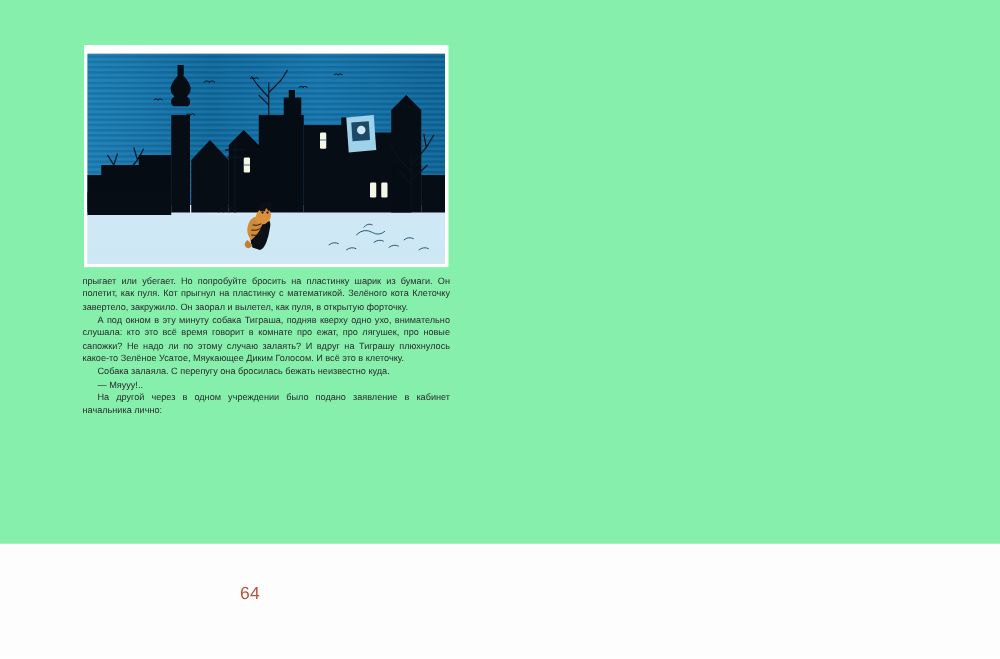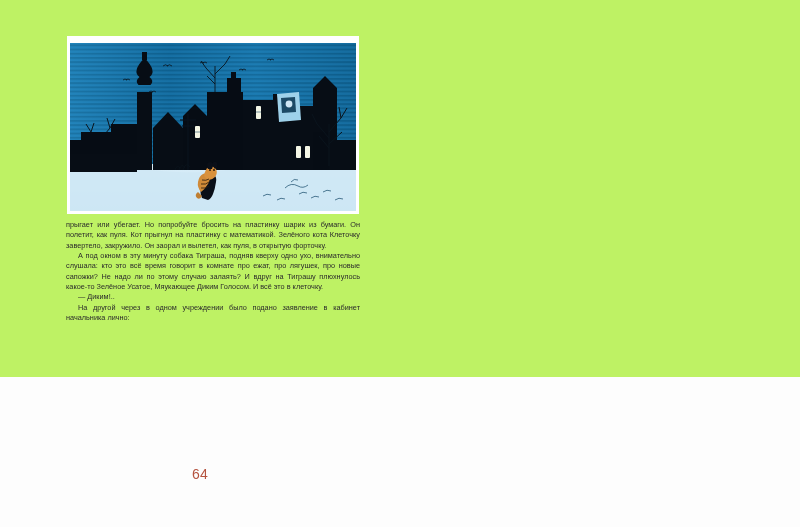--- a/index.html
+++ b/index.html
@@ -2,21 +2,21 @@
 <html><head>
 <meta charset="utf-8">
 <style>
   html,body{margin:0;padding:0;}
   body{
     width:800px;height:527px;overflow:hidden;
     background:#ffffff;
     font-family:"Liberation Sans", sans-serif;
   }
   .spread{position:relative;width:800px;height:527px;background:#fdfdfd;display:flex;}
-  .page{position:relative;height:377px;background:#bef264;}
+  .page{position:relative;height:435px;background:#86efac;}
   .page-left{width:400px;}
   .page-right{width:400px;}
 
   
   .illus-wrap{position:absolute;left:67px;top:36px;width:292px;height:178px;}
   .illus{position:absolute;inset:0;overflow:hidden;}
   .illus svg{display:block;width:292px;height:178px;}
 
   
   .col{
@@ -165,21 +165,22 @@
             <path d="M196 160 q4 -3 8 -1"></path>
             <path d="M268 164 q4 -3 8 -1"></path>
           </g>
         </svg>
       </div>
     </div>
 
     <div class="col col-left">
       <p class="noindent">прыгает или убегает. Но попробуйте бросить на пластинку шарик из бумаги. Он полетит, как пуля. Кот прыгнул на пластинку с математикой. Зелёного кота Клеточку завертело, закружило. Он заорал и вылетел, как пуля, в открытую форточку.</p>
       <p>А под окном в эту минуту собака Тиграша, подняв кверху одно ухо, внимательно слушала: кто это всё время говорит в комнате про ежат, про лягушек, про новые сапожки? Не надо ли по этому случаю залаять? И вдруг на Тиграшу плюхнулось какое-то Зелёное Усатое, Мяукающее Диким Голосом. И всё это в клеточку.</p>
-      <p>— Диким!..</p>
+      <p>Собака залаяла. С перепугу она бросилась бежать неизвестно куда.</p>
+      <p>— Мяууу!..</p>
       <p>На другой через в одном учреждении было подано заявление в кабинет начальника лично:</p>
     </div>
 
     <div class="pageno">64</div>
   </div>
 
   <div class="page page-right">
 
     
 

